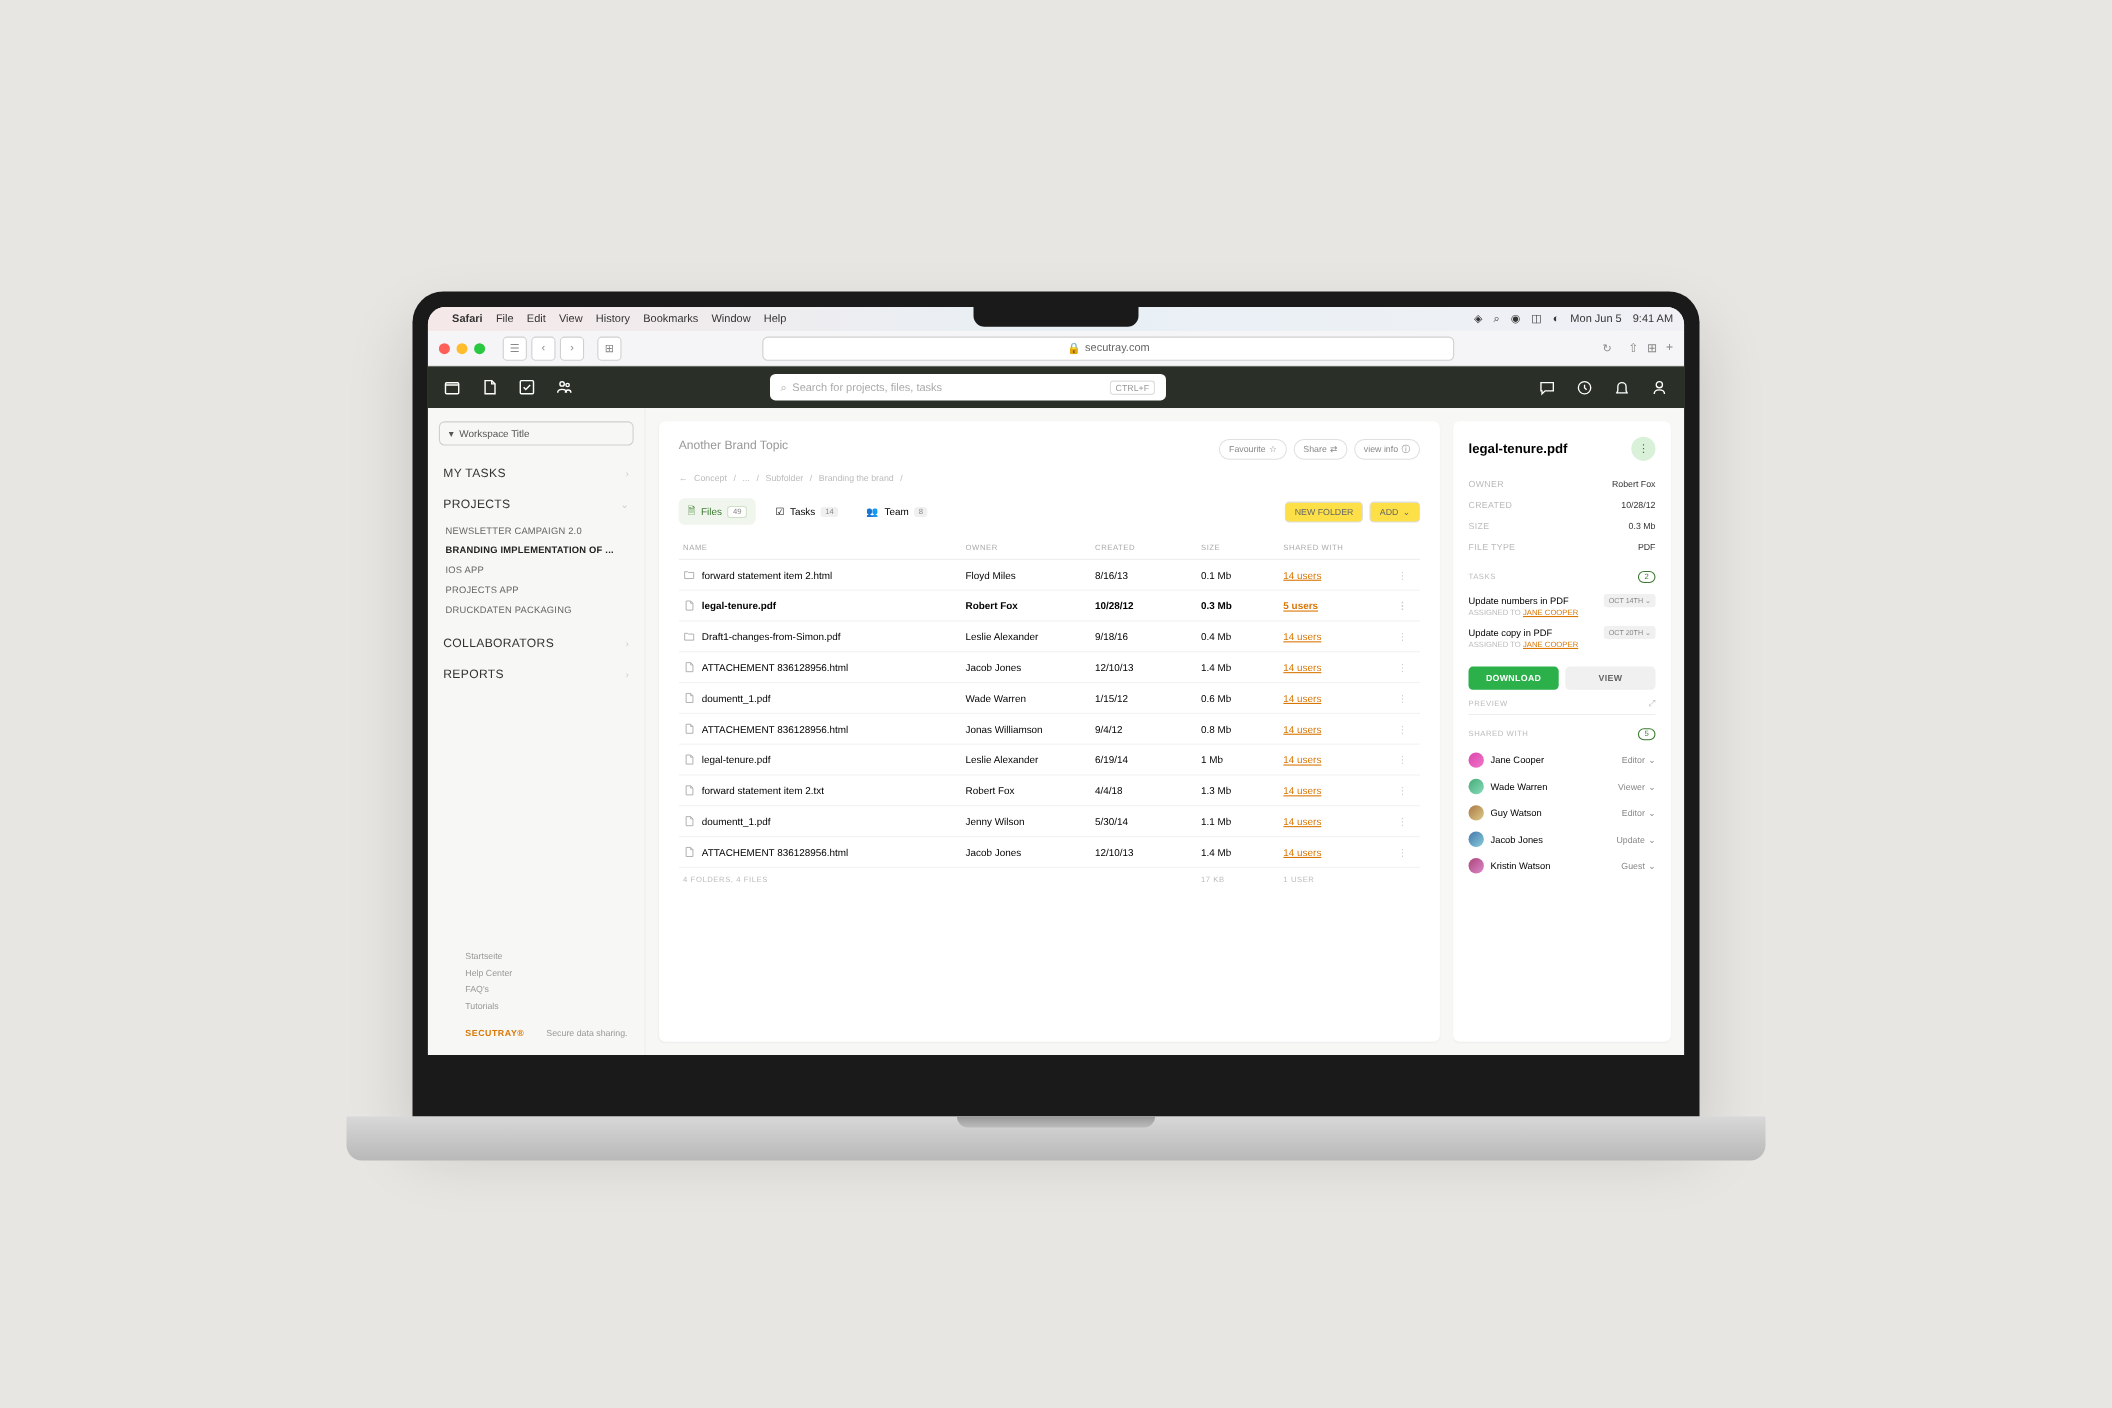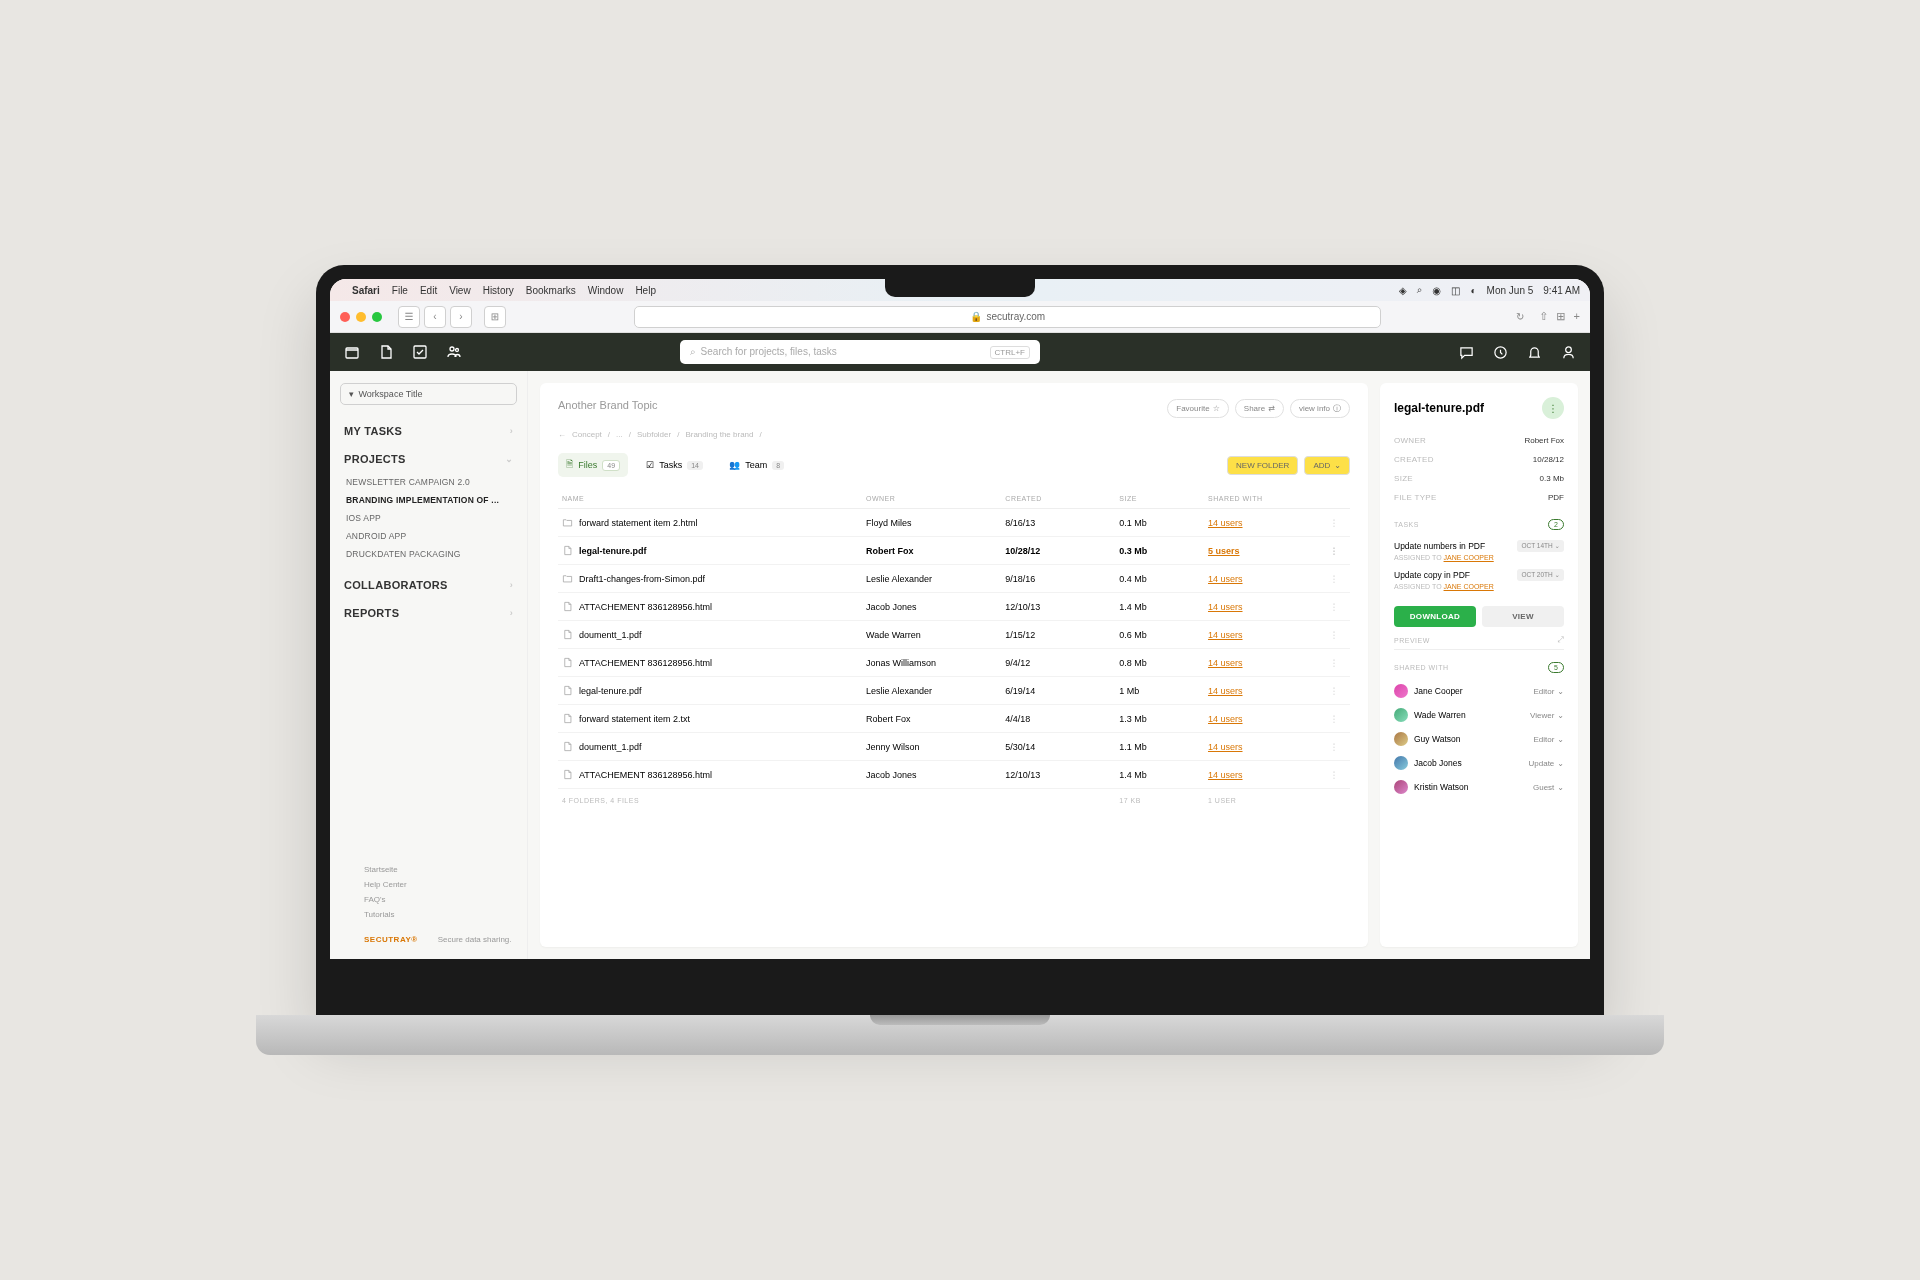--- a/index.html
+++ b/index.html
@@ -6,21 +6,21 @@
 body {
   font-family: -apple-system, BlinkMacSystemFont, 'Segoe UI', Helvetica, Arial, sans-serif;
   background: #e8e6e2;
   width: 1920px;
   height: 1280px;
   display: flex;
   align-items: center;
   justify-content: center;
 }
 .laptop-frame {
-  width: 1288px;
+  width: 1170px;
   height: 750px;
   background: #1a1a1a;
   border-radius: 28px 28px 0 0;
   padding: 14px 14px 0 14px;
   position: relative;
   box-shadow: 0 30px 60px rgba(0,0,0,0.15);
 }
 .screen {
   width: 100%;
   height: 680px;
@@ -175,21 +175,21 @@
   color: #555;
   display: flex;
   align-items: center;
   gap: 5px;
   cursor: pointer;
   margin-bottom: 12px;
 }
 .sidebar-section {
   padding: 8px 4px;
   font-size: 11px;
-  font-weight: 700;
+  font-weight: 400;
   color: #333;
   letter-spacing: 0.3px;
   display: flex;
   justify-content: space-between;
   align-items: center;
   cursor: pointer;
 }
 .sidebar-section .chev { color: #ccc; font-size: 9px; }
 .project-list {
   margin-bottom: 8px;
@@ -591,21 +591,21 @@
             <span class="chev">›</span>
         </div>
         <div class="sidebar-section">
           <span>PROJECTS</span>
             <span class="chev">⌄</span>
         </div>
         <div class="project-list">
           <div class="project-item">NEWSLETTER CAMPAIGN 2.0</div>
           <div class="project-item active">BRANDING IMPLEMENTATION OF ...</div>
           <div class="project-item">IOS APP</div>
-          <div class="project-item">ANDROID APP</div>
+          <div class="project-item">PROJECTS APP</div>
           <div class="project-item">DRUCKDATEN PACKAGING</div>
         </div>
         <div class="sidebar-section">
           <span>COLLABORATORS</span>
             <span class="chev">›</span>
         </div>
         <div class="sidebar-section">
           <span>REPORTS</span>
             <span class="chev">›</span>
         </div>

